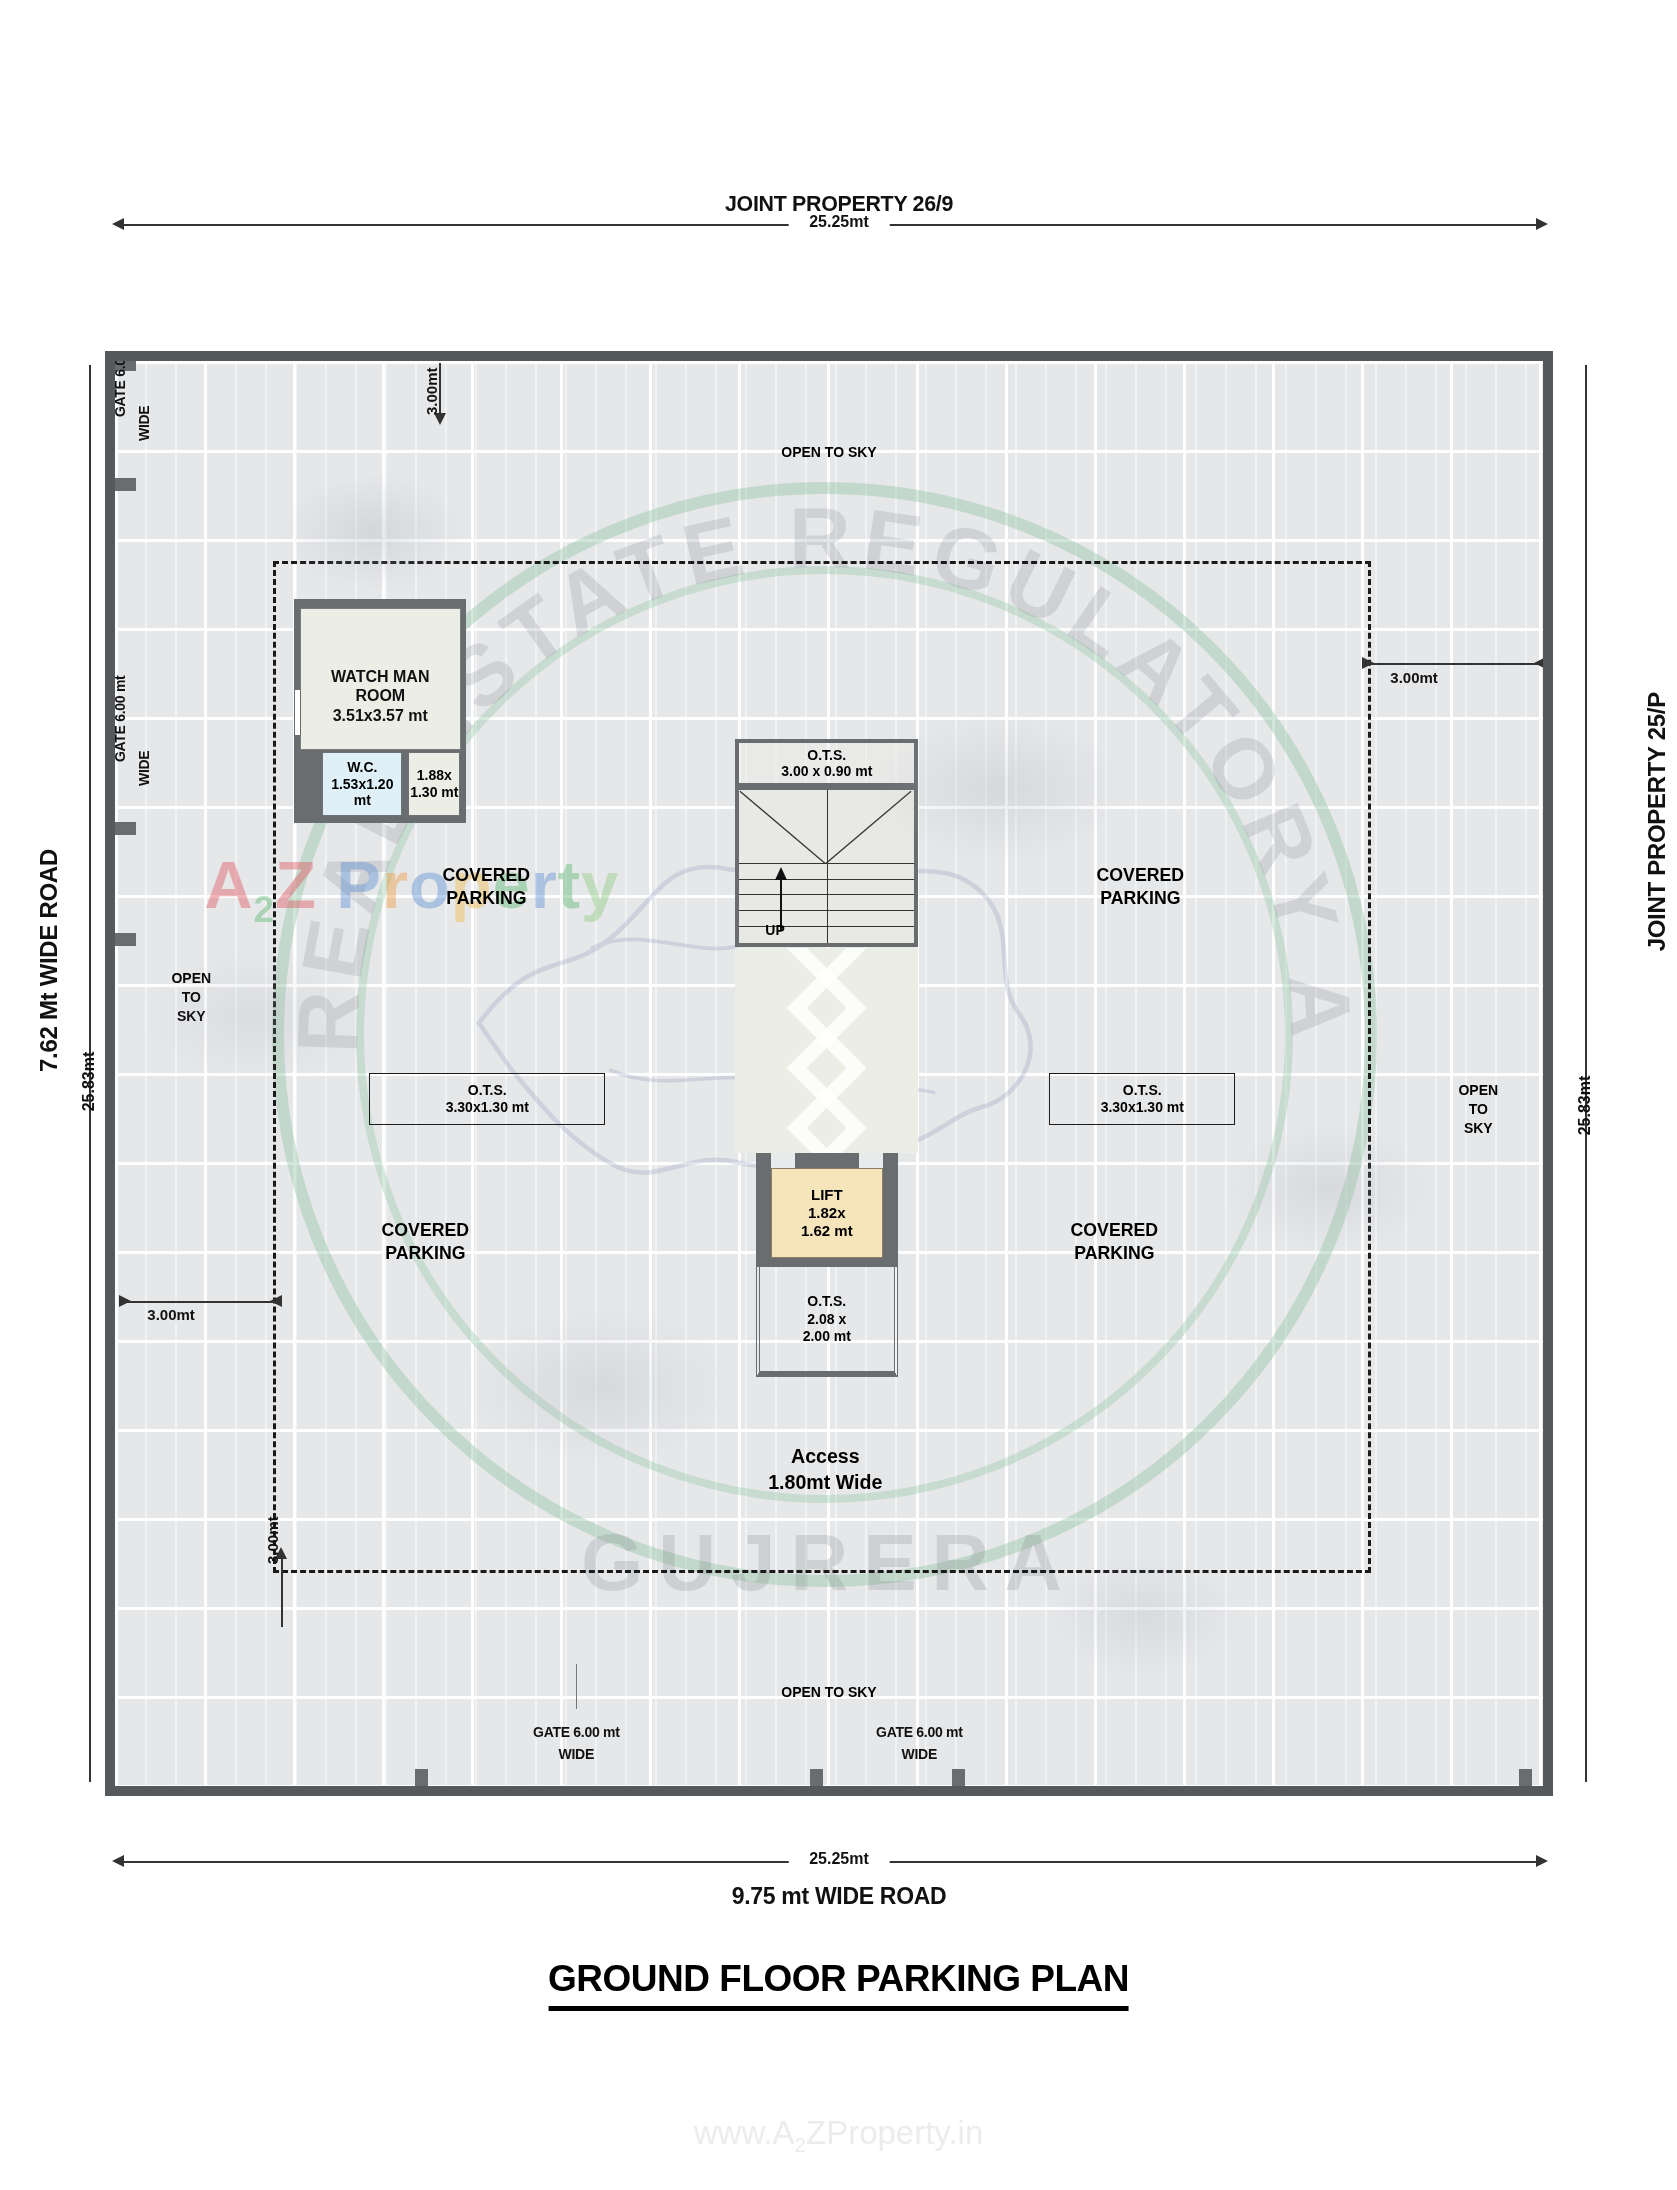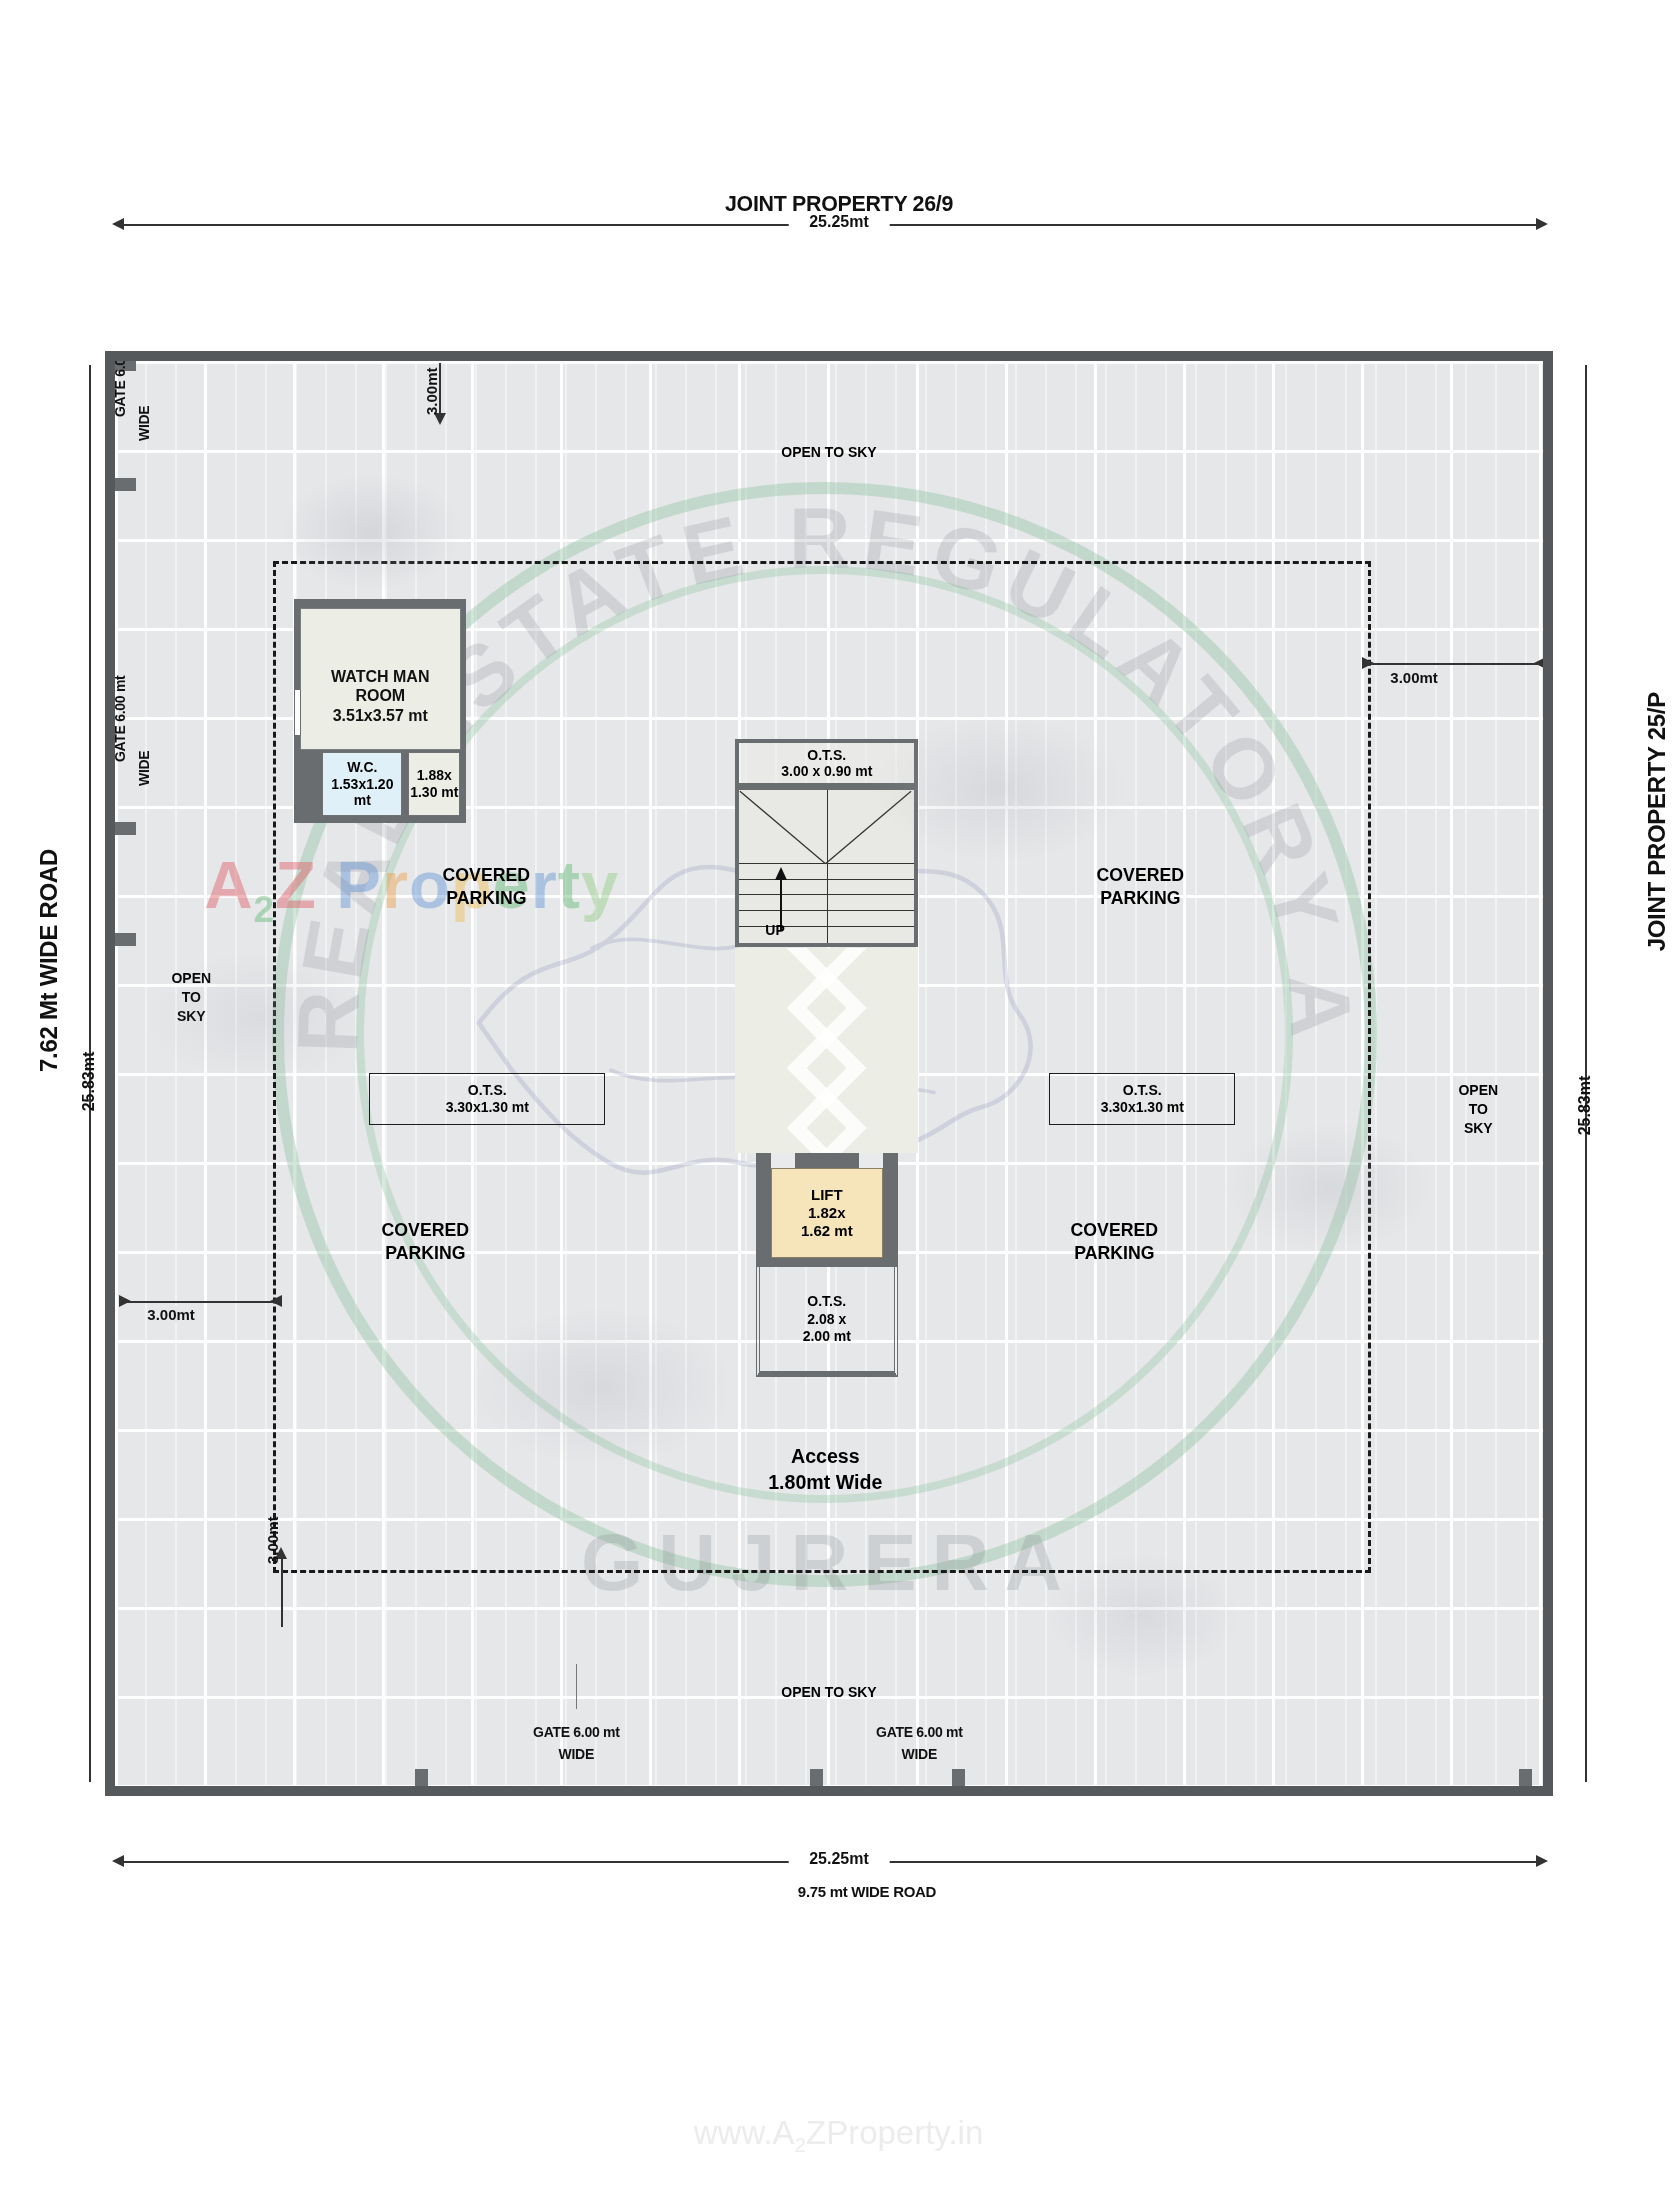--- a/index.html
+++ b/index.html
@@ -425,20 +425,21 @@
     </div>
   </div>
 
   <div class="dimline" style="left:119px; top:1861px; width:1422px; height:1.9px;"></div>
   <div class="arrow ar-left" style="left:112px; top:1855px;"></div>
   <div class="arrow ar-right" style="left:1536px; top:1855px;"></div>
   <div style="position:absolute; left:839px; top:1850px; transform:translateX(-50%); background:#fff; padding:0 20.5px;">
     <span class="dimtxt" style="position:static;">25.25mt</span>
   </div>
 
-  <div class="t ctr" style="left:839px; top:1883px; font-size:15px;margin-left:28px;">9.75 mt WIDE ROAD</div>
-
+  <div class="t ctr" style="left:839px; top:1883px; font-size:23px;">9.75 mt WIDE ROAD</div>
+
+  <div id="plan-title">GROUND FLOOR PARKING PLAN</div>
   <div id="footer-url">
     <span>www.A</span><sub>2</sub><span>ZProperty.in</span>
   </div>
 
 </div>
 
 
 </body></html>

